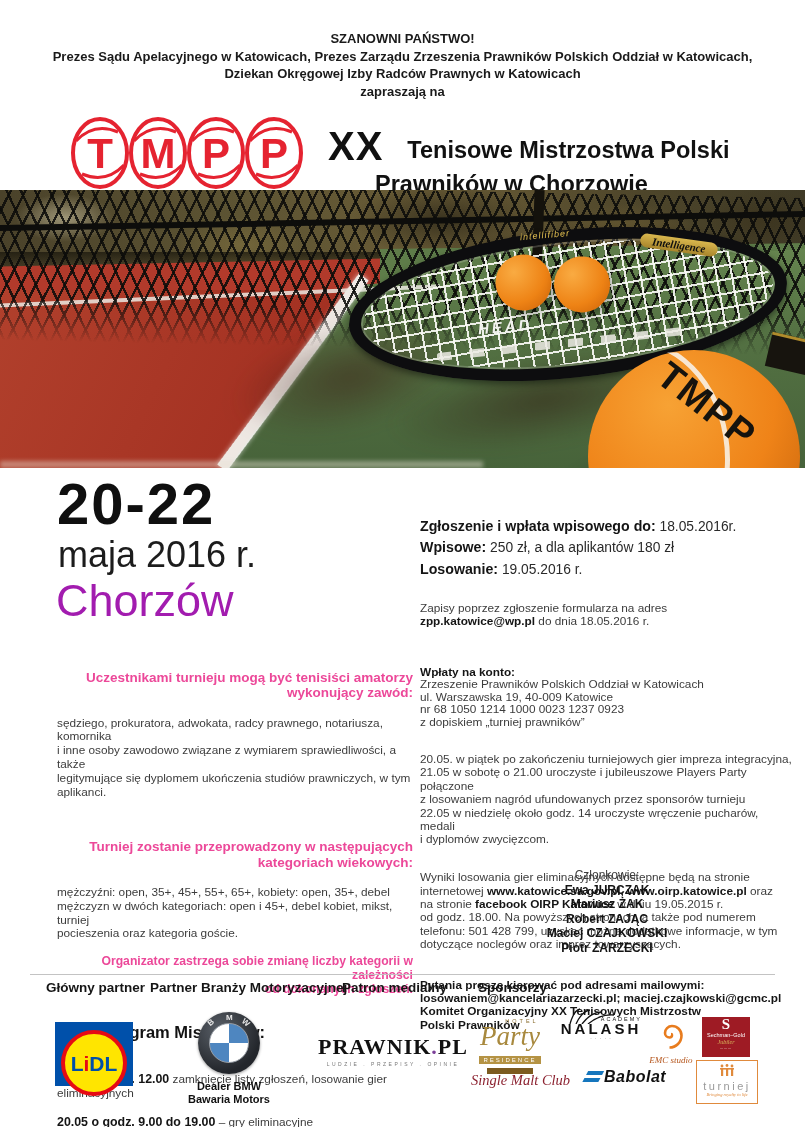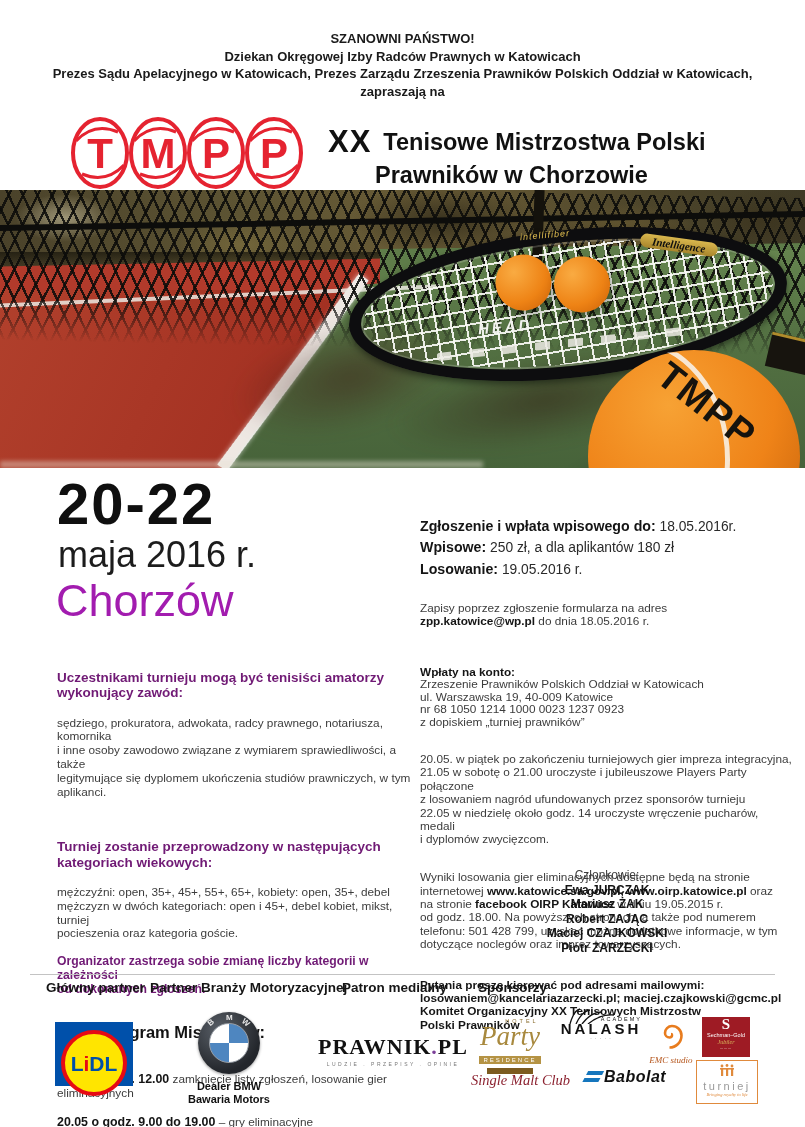--- a/index.html
+++ b/index.html
@@ -7,21 +7,21 @@
         font-family:"Liberation Sans",sans-serif;color:#222;}
 
   
   .hdr{position:absolute;left:0;top:30px;width:805px;text-align:center;
        font-weight:bold;font-size:13px;line-height:17.5px;color:#1a1a1a;}
 
   
   .tmpp{position:absolute;left:68px;top:114px;}
   
   .title{position:absolute;left:328px;top:124px;color:#111;font-weight:bold;}
-  .title .xx{font-size:31px;letter-spacing:1px;vertical-align:-2px;margin-right:12px;}
+  .title .xx{font-size:40px;letter-spacing:1px;vertical-align:-2px;margin-right:24px;}
   .title .t1{font-size:23.5px;}
   .title .t2{font-size:23.5px;margin-left:47px;margin-top:2px;}
 
   
   .photo{position:absolute;left:0;top:190px;width:805px;height:278px;overflow:hidden;background:#3c3626;}
   .foliage{position:absolute;left:0;top:0;width:100%;height:100px;
     background:
       radial-gradient(70px 34px at 8% 28%, rgba(222,214,180,.55), transparent 70%),
       radial-gradient(90px 40px at 30% 55%, rgba(120,106,60,.8), transparent 70%),
       radial-gradient(120px 50px at 55% 30%, rgba(52,46,28,.9), transparent 75%),
@@ -87,21 +87,21 @@
   .court-edge{position:absolute;left:0;bottom:0;width:60%;height:7px;background:rgba(230,225,210,.45);filter:blur(2px);}
 
   
   .days{position:absolute;left:57px;top:474px;font-weight:bold;font-size:58px;letter-spacing:2px;color:#0f0f0f;line-height:60px;}
   .month{position:absolute;left:58px;top:536px;font-size:36px;color:#1c1c1c;line-height:38px;}
   .city{position:absolute;left:56px;top:576px;font-size:45px;color:#a21caf;line-height:50px;}
 
   
   .lcol{position:absolute;left:57px;top:656px;width:356px;font-size:11.8px;line-height:13.8px;color:#3c3c3c;white-space:pre-line;}
   .lcol b, .rcol b{color:#151515;}
-  .lh{font-weight:bold;font-size:13.5px;line-height:15.5px;color:#701a75;margin:0 0 2px 0;}
+  .lh{font-weight:bold;font-size:13.5px;line-height:15.5px;color:#ec4899;margin:0 0 2px 0;text-align:right;}
   .lp{margin:0 0 12px 0;}
   .sched-h{font-weight:bold;font-size:16.5px;color:#121212;margin:16px 0 4px 0;}
   .sched p{margin:0;line-height:14.6px;}
   .sched .tm{font-weight:bold;font-size:12.4px;color:#141414;}
 
   
   .rcol{position:absolute;left:420px;top:482px;width:374px;font-size:11.8px;line-height:13.4px;color:#3c3c3c;white-space:pre-line;}
   .reg{font-size:13.8px;line-height:20.5px;color:#2a2a2a;margin:0 0 8px 0;}
   .reg b{font-size:14.2px;}
   .rp{margin:0 0 11px 0;}
@@ -161,22 +161,22 @@
   .apstar .nm{font-size:11px;letter-spacing:2.5px;color:#9a9a9a;line-height:11px;}
   .apstar .tag{font-family:"Liberation Serif",serif;font-style:italic;font-size:4.5px;color:#e08a3c;}
 </style>
 </head>
 <body>
 
 <div class="page">
 
   <div class="hdr">
     <div>SZANOWNI PAŃSTWO!</div>
+    <div>Prezes Sądu Apelacyjnego w Katowicach, Prezes Zarządu Zrzeszenia Prawników Polskich Oddział w Katowicach,</div>
     <div>Dziekan Okręgowej Izby Radców Prawnych w Katowicach</div>
-    <div>Prezes Sądu Apelacyjnego w Katowicach, Prezes Zarządu Zrzeszenia Prawników Polskich Oddział w Katowicach,</div>
     <div>zapraszają na</div>
   </div>
 
   <svg class="tmpp" width="240" height="78" viewBox="0 0 240 78">
     <g stroke="#e52330" stroke-width="4" fill="#ffffff">
       <ellipse cx="32" cy="39" rx="27" ry="34"></ellipse>
       <ellipse cx="90" cy="39" rx="27" ry="34"></ellipse>
       <ellipse cx="148" cy="39" rx="27" ry="34"></ellipse>
       <ellipse cx="206" cy="39" rx="27" ry="34"></ellipse>
     </g>

